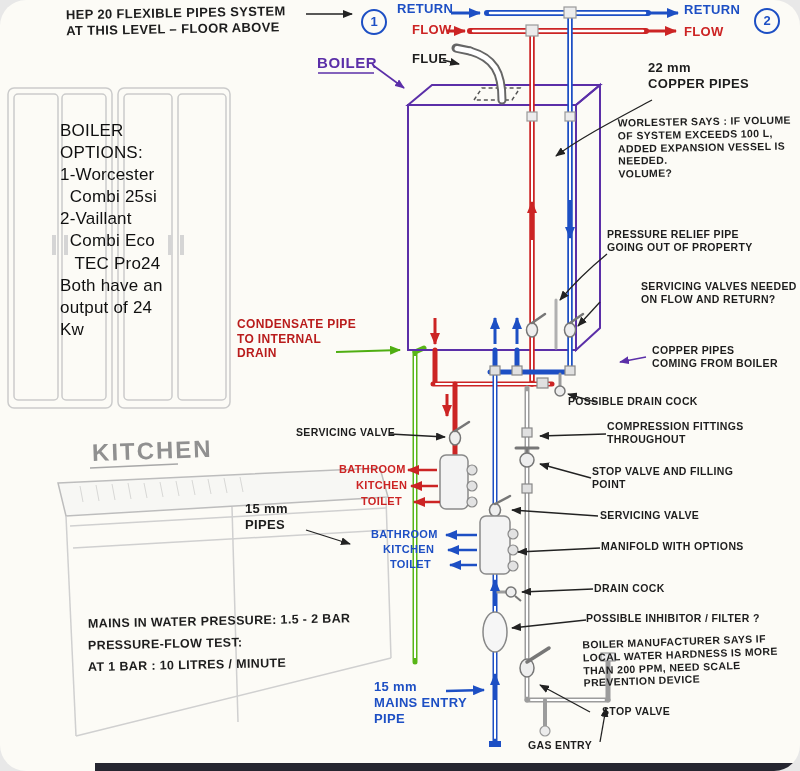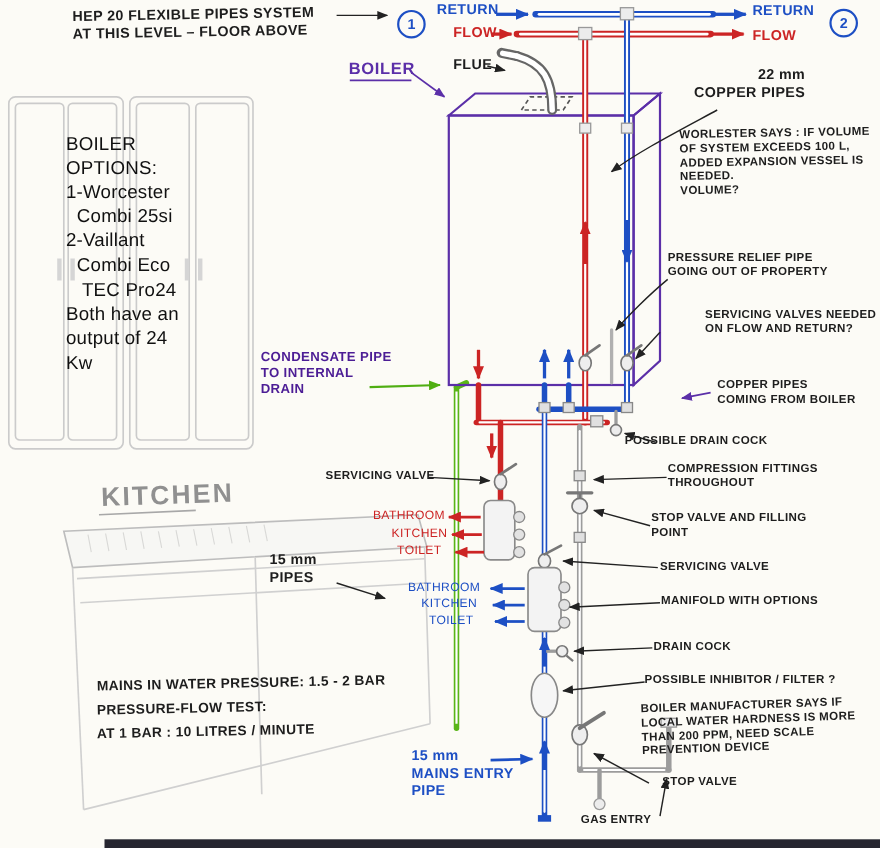--- a/index.html
+++ b/index.html
@@ -1,35 +1,35 @@
 <!DOCTYPE html>
 <html><head>
 <meta charset="utf-8">
 <style>
   html,body{margin:0;padding:0;background:#e8e8e8;}
   .stage{position:relative;width:800px;height:771px;background:#fcfbf6;overflow:hidden;
-         font-family:"Liberation Sans",sans-serif;}
+         font-family:"Liberation Sans",sans-serif;border-radius:26px;}
   svg.draw{position:absolute;left:0;top:0;}
   .lbl{position:absolute;white-space:pre-line;line-height:1.22;color:#1d1d1d;letter-spacing:.35px;}
   .hand{font-size:10.5px;font-weight:600;}
   .hand-md{font-size:13px;font-weight:700;}
   .hand-lg{font-size:13px;font-weight:700;}
   .blue{color:#1d4fc4;}
   .red{color:#cc2424;}
-  .green{color:#4c1d95;}
+  .green{color:#b91c1c;}
   .purple{color:#5b2fa8;}
   .grayc{color:#909090;}
   .options{font-size:17px;font-weight:500;line-height:1.3;color:#101010;white-space:pre;letter-spacing:.2px;}
   .kitchen-word{font-size:24px;font-weight:600;letter-spacing:2px;transform:rotate(-2deg);}
   .mains{font-size:12.5px;font-weight:600;transform:rotate(-1.2deg);}
   .tilt1{transform:rotate(-1deg);}
   .tilt2{transform:rotate(-2deg);}
   .circle-num{position:absolute;width:22px;height:22px;border:2px solid #1d4fc4;border-radius:50%;
               color:#1d4fc4;font-size:13px;font-weight:700;text-align:center;line-height:22px;}
-  .small-label{font-size:11px;font-weight:400;}
+  .small-label{font-size:11px;font-weight:700;}
 </style>
 </head>
 <body>
 
 <div class="stage">
 
 <svg class="draw" width="800" height="771" viewBox="0 0 800 771">
   <defs>
     <marker id="aB" markerUnits="userSpaceOnUse" markerWidth="10" markerHeight="8" refX="9" refY="4" orient="auto">
       <path d="M0,0 L10,4 L0,8 Z" fill="#222"></path>
@@ -251,21 +251,21 @@
 <div class="circle-num" style="left:361px;top:9px;">1</div>
 <div class="circle-num" style="left:754px;top:8px;">2</div>
 
 <div class="lbl hand-md blue" style="left:397px;top:1px;">RETURN</div>
 <div class="lbl hand-md red" style="left:412px;top:22px;">FLOW</div>
 <div class="lbl hand-md blue" style="left:684px;top:2px;">RETURN</div>
 <div class="lbl hand-md red" style="left:684px;top:24px;">FLOW</div>
 
 <div class="lbl purple" style="left:317px;top:54px;font-size:15px;font-weight:700;letter-spacing:.6px;">BOILER</div>
 <div class="lbl hand-lg" style="left:412px;top:51px;">FLUE</div>
-<div class="lbl hand-lg" style="left:631px;top:60px;text-align:right;">22 mm
+<div class="lbl hand-lg" style="left:648px;top:60px;">22 mm
 COPPER PIPES</div>
 
 <div class="lbl options" style="left:60px;top:120px;">BOILER
 OPTIONS:
 1-Worcester
   Combi 25si
 2-Vaillant
   Combi Eco
    TEC Pro24
 Both have an

